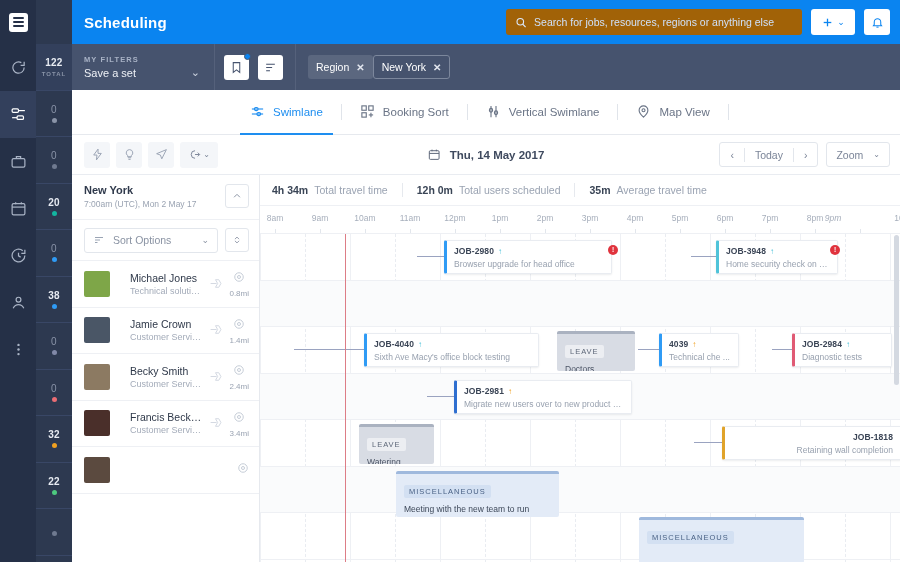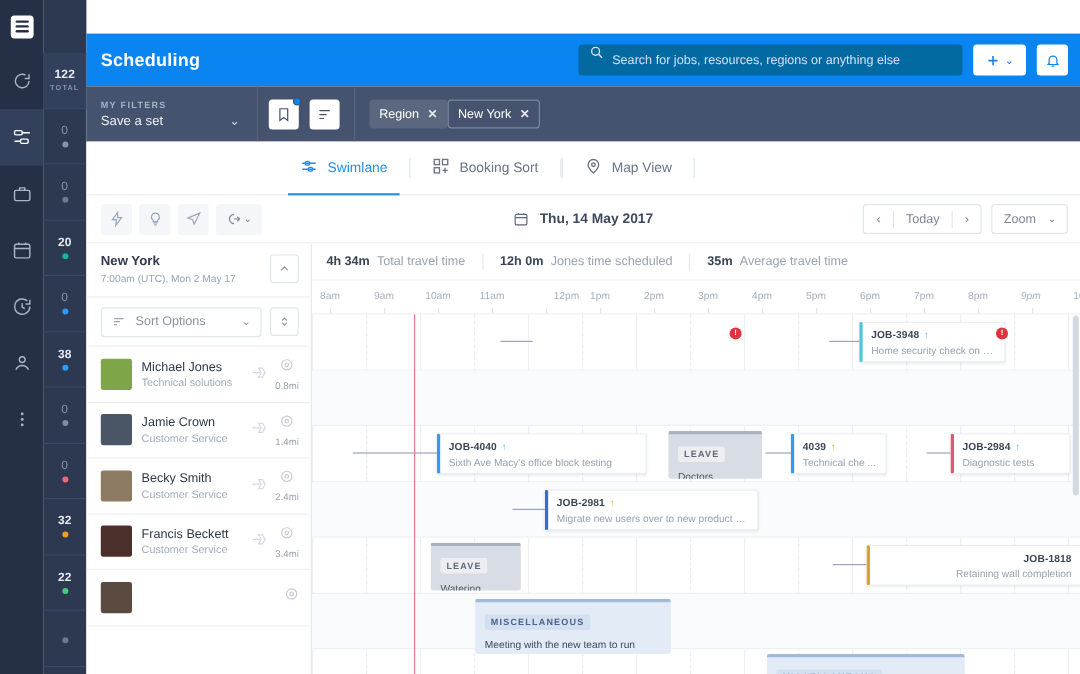--- a/index.html
+++ b/index.html
@@ -46,26 +46,26 @@
   .count-num.dim { color: #8a94a8; font-weight: normal; }
   .count-sub { font-size: 6px; color: #8a94a8; letter-spacing: 1px; font-weight: bold; }
   .count-dot { width: 5px; height: 5px; border-radius: 50%; }
 
   
   .right { flex: 1; display: flex; flex-direction: column; height: 562px; min-width: 0; }
 
   
   .topbar {
     height: 44px; background: #0a84f0; display: flex; align-items: center;
-    padding: 0 10px 0 12px; flex: 0 0 44px; margin-top: 28px;
+    padding: 0 10px 0 12px; flex: 0 0 44px;
   }
   .app-title { color: #fff; font-size: 15px; font-weight: bold; letter-spacing: .2px; }
   .search-wrap {
-    margin-left: auto; width: 320px; height: 26px; background: #0369a1;
-    border-radius: 3px; display: flex; padding: 0 9px; gap: 7px;
+    margin-left: auto; width: 296px; height: 26px; background: #a16207;
+    border-radius: 3px; display: flex; align-items: center; padding: 0 9px; gap: 7px;
   }
   .search-input {
     background: transparent; border: 0; outline: none; color: #dce9fb;
     font-size: 10.5px; font-family: inherit; width: 100%;
   }
   .search-input::placeholder { color: #cfe1fa; }
   .topbtn {
     height: 26px; background: #fff; border-radius: 3px; display: flex; align-items: center;
     justify-content: center; color: #0a84f0; cursor: pointer; margin-left: 9px;
   }
@@ -161,21 +161,21 @@
     flex: 1; height: 25px; border: 1px solid #e2e6ec; border-radius: 3px; display: flex;
     align-items: center; gap: 8px; padding: 0 8px; font-size: 10.5px; color: #8a93a3; cursor: pointer;
   }
   .sort-box .cv { margin-left: auto; }
   .res-list { flex: 1; overflow: hidden; }
   .res-row {
     height: 46.5px; display: flex; align-items: center; padding: 0 10px 0 12px; gap: 8px;
     border-bottom: 1px solid #eef0f4;
   }
   .avatar { width: 26px; height: 26px; border-radius: 2px; flex: 0 0 26px; overflow: hidden; }
-  .res-meta { min-width: 0; flex: 1; }
+  .res-meta { min-width: 0; flex: 1; margin-left: 12px; }
   .res-name { font-size: 10.5px; color: #2e3849; white-space: nowrap; overflow: hidden; text-overflow: ellipsis; }
   .res-role { font-size: 9px; color: #a3abb9; margin-top: 2px; white-space: nowrap; overflow: hidden; text-overflow: ellipsis; }
   .res-icons { display: flex; align-items: center; gap: 7px; flex: 0 0 auto; }
   .tagicon { color: #d3d8e1; }
   .pinwrap { display: flex; flex-direction: column; align-items: center; gap: 2px; }
   .mi { font-size: 8px; color: #9aa3b2; }
 
   
   .timeline { flex: 1; position: relative; min-width: 0; background: #fff; overflow: hidden; }
   .stats {
@@ -221,21 +221,21 @@
   .alert {
     position: absolute; width: 10px; height: 10px; border-radius: 50%; background: #e0333d;
     color: #fff; font-size: 6.5px; line-height: 10px; text-align: center; font-weight: bold; z-index: 7;
   }
   .block {
     position: absolute; top: 4px; border-radius: 2px; padding: 6px 8px 0 8px; overflow: hidden; cursor: pointer;
   }
   .block.leave { background: #d8dce4; border-top: 3px solid #aab2c0; height: 40px; }
   .block.misc { background: #e3ebf7; border-top: 3px solid #9fb9dd; height: 46px; }
   .block .btag {
-    display: inline-block; font-size: 7.5px; letter-spacing: 1px; font-weight: bold; padding: 2px 5px;
+    display: inline-block; font-size: 7.5px; letter-spacing: 1px; font-weight: normal; padding: 2px 5px;
     border-radius: 2px;
   }
   .block.leave .btag { background: #eceef2; color: #5d6778; }
   .block.misc .btag { background: #d3e0f2; color: #4a6285; }
   .block .btxt { font-size: 8.5px; color: #46506180; margin-top: 5px; line-height: 1.45; }
   .block.leave .btxt { color: #4c5566; }
   .block.misc .btxt { color: #3d4859; }
 
   .scroll-y {
     position: absolute; right: 1px; top: 60px; bottom: 2px; width: 5px;
@@ -430,20 +430,29 @@
           <span><svg width="15" height="15" viewBox="0 0 24 24" fill="none" stroke="currentColor" stroke-width="1.8">
               <rect x="3" y="3" width="7" height="7"></rect>
               <rect x="14" y="3" width="7" height="7"></rect>
               <rect x="3" y="14" width="7" height="7"></rect>
               <line x1="17.5" y1="14" x2="17.5" y2="21"></line>
               <line x1="14" y1="17.5" x2="21" y2="17.5"></line>
             </svg></span>
           <span>Booking Sort</span>
         </div>
         <div class="tab-sep"></div>
+        <div class="tab">
+          <span><svg width="15" height="15" viewBox="0 0 24 24" fill="none" stroke="currentColor" stroke-width="1.8">
+              <line x1="8" y1="3" x2="8" y2="21"></line>
+              <rect x="5.5" y="7" width="5" height="6" rx="2.5"></rect>
+              <line x1="16" y1="3" x2="16" y2="21"></line>
+              <rect x="13.5" y="11" width="5" height="6" rx="2.5"></rect>
+            </svg></span>
+          <span>Vertical Swimlane</span>
+        </div>
         <div class="tab-sep"></div>
         <div class="tab">
           <span><svg width="15" height="15" viewBox="0 0 24 24" fill="none" stroke="currentColor" stroke-width="1.8">
               <path d="M12 21s7-6.2 7-11a7 7 0 1 0-14 0c0 4.8 7 11 7 11z"></path>
               <circle cx="12" cy="10" r="2.4"></circle>
             </svg></span>
           <span>Map View</span>
         </div>
         <div class="tab-sep"></div>
       </div>
@@ -631,56 +640,56 @@
 
       <div class="timeline">
         <div class="stats" id="stats">
             <div class="stat">
               <b>4h 34m</b>
               <span>Total travel time</span>
             </div>
             <div class="stat-sep"></div>
             <div class="stat">
               <b>12h 0m</b>
-              <span>Jones time scheduled</span>
+              <span>Total users scheduled</span>
             </div>
             <div class="stat-sep"></div>
             <div class="stat">
               <b>35m</b>
               <span>Average travel time</span>
             </div>
           </div>
         <div class="hours" id="hours">
             <div class="hour-lbl" style="left: 15px;">8am</div>
             <div class="hour-tick" style="left: 15px;"></div>
             <div class="hour-lbl" style="left: 60px;">9am</div>
             <div class="hour-tick" style="left: 60px;"></div>
             <div class="hour-lbl" style="left: 105px;">10am</div>
             <div class="hour-tick" style="left: 105px;"></div>
             <div class="hour-lbl" style="left: 150px;">11am</div>
             <div class="hour-tick" style="left: 150px;"></div>
-            <div class="hour-lbl" style="left: 212px;">12pm</div>
+            <div class="hour-lbl" style="left: 195px;">12pm</div>
             <div class="hour-tick" style="left: 195px;"></div>
             <div class="hour-lbl" style="left: 240px;">1pm</div>
             <div class="hour-tick" style="left: 240px;"></div>
             <div class="hour-lbl" style="left: 285px;">2pm</div>
             <div class="hour-tick" style="left: 285px;"></div>
             <div class="hour-lbl" style="left: 330px;">3pm</div>
             <div class="hour-tick" style="left: 330px;"></div>
             <div class="hour-lbl" style="left: 375px;">4pm</div>
             <div class="hour-tick" style="left: 375px;"></div>
             <div class="hour-lbl" style="left: 420px;">5pm</div>
             <div class="hour-tick" style="left: 420px;"></div>
             <div class="hour-lbl" style="left: 465px;">6pm</div>
             <div class="hour-tick" style="left: 465px;"></div>
             <div class="hour-lbl" style="left: 510px;">7pm</div>
             <div class="hour-tick" style="left: 510px;"></div>
             <div class="hour-lbl" style="left: 555px;">8pm</div>
             <div class="hour-tick" style="left: 555px;"></div>
-            <div class="hour-lbl" style="left: 599px; font-style: italic;">9pm</div>
+            <div class="hour-lbl" style="left: 573px; font-style: italic;">9pm</div>
             <div class="hour-tick" style="left: 600px;"></div>
             <div class="hour-lbl" style="left: 645px;">10pm</div>
           </div>
         <div class="lanes" id="lanes">
           <div class="gridlines" id="gridlines">
               <div class="gl solid" style="left: 0px;"></div>
               <div class="gl" style="left: 45px;"></div>
               <div class="gl solid" style="left: 90px;"></div>
               <div class="gl" style="left: 135px;"></div>
               <div class="gl solid" style="left: 180px;"></div>
@@ -701,20 +710,24 @@
             <div class="lane shade" style="top: 139.5px;"></div>
             <div class="lane" style="top: 186px;"></div>
             <div class="lane shade" style="top: 232.5px;"></div>
             <div class="lane" style="top: 279px;"></div>
             <div class="nowline" style="left: 85px;"></div>
             <div class="block leave" style="left: 297px; width: 78px; top: 97px;"><span class="btag">LEAVE</span><div class="btxt">Doctors Appoin...</div></div>
             <div class="block leave" style="left: 99px; width: 75px; top: 190px;"><span class="btag">LEAVE</span><div class="btxt">Watering appoi...</div></div>
             <div class="block misc" style="left: 136px; width: 163px; top: 236.5px;"><span class="btag">MISCELLANEOUS</span><div class="btxt">Meeting with the new team to run through process and proceedure</div></div>
             <div class="block misc" style="left: 379px; width: 165px; top: 283px;"><span class="btag">MISCELLANEOUS</span></div>
             <div class="travel" style="left: 157px; width: 27px; top: 22px;"></div>
+            <div class="job" style="left: 184px; width: 168px; top: 6px; border-left-color: rgb(47, 155, 245);">
+              <div class="jid">JOB-2980<span class="arrow" style="color:#4fc3d9">↑</span></div>
+              <div class="jdesc">Browser upgrade for head office</div>
+            </div>
             <div class="alert" style="left: 348px; top: 11px;">!</div>
             <div class="travel" style="left: 431px; width: 25px; top: 22px;"></div>
             <div class="job" style="left: 456px; width: 122px; top: 6px; border-left-color: rgb(79, 195, 217);">
               <div class="jid">JOB-3948<span class="arrow" style="color:#4fc3d9">↑</span></div>
               <div class="jdesc">Home security check on Fif ...</div>
             </div>
             <div class="alert" style="left: 570px; top: 11px;">!</div>
             <div class="travel" style="left: 34px; width: 70px; top: 115px;"></div>
             <div class="job" style="left: 104px; width: 175px; top: 99px; border-left-color: rgb(47, 155, 245);">
               <div class="jid">JOB-4040<span class="arrow" style="color:#4fc3d9">↑</span></div>

